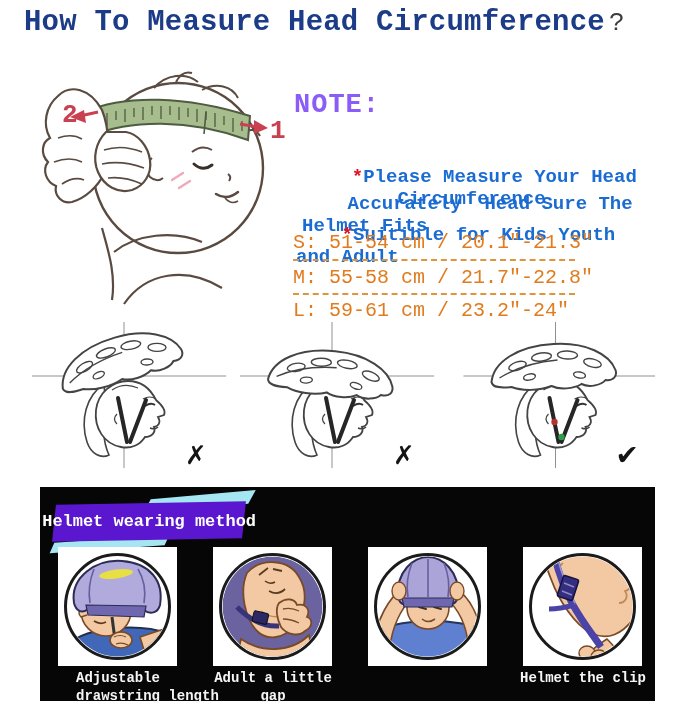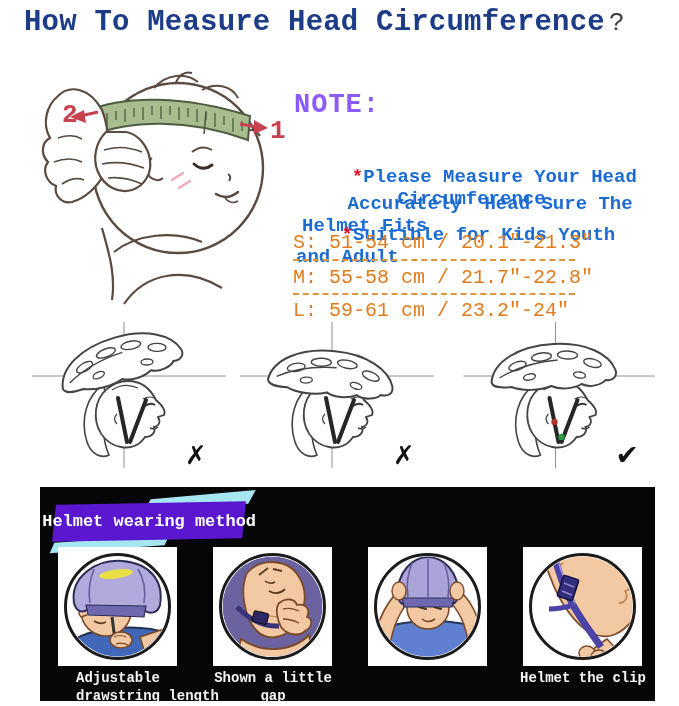--- a/index.html
+++ b/index.html
@@ -341,17 +341,17 @@
           <path d="M33,6 C39,28 45,44 52,56" stroke="#9a94d8" stroke-width="1.6" fill="none"></path>
           <rect x="37" y="30" width="16" height="22" rx="2" fill="#332e7d" stroke="#15123f" stroke-width="1.5" transform="rotate(18 45 41)"></rect>
           <path d="M41,36 l10,4 M39,44 l10,4" stroke="#8d87cc" stroke-width="1.4"></path>
           <ellipse cx="64" cy="106" rx="8" ry="7" fill="#f2c9a2" stroke="#7a4a28" stroke-width="1.4"></ellipse>
           <ellipse cx="76" cy="110" rx="8" ry="7" fill="#f2c9a2" stroke="#7a4a28" stroke-width="1.4"></ellipse>
         </g>
       </svg>
     </div>
 
     <div class="caption cp1">Adjustable drawstring length</div>
-    <div class="caption cp2">Shown a little gap</div>
+    <div class="caption cp2">Adult a little gap</div>
     <div class="caption cp4">Helmet the clip</div>
   </div>
 
 </div>
 
 </body></html>

